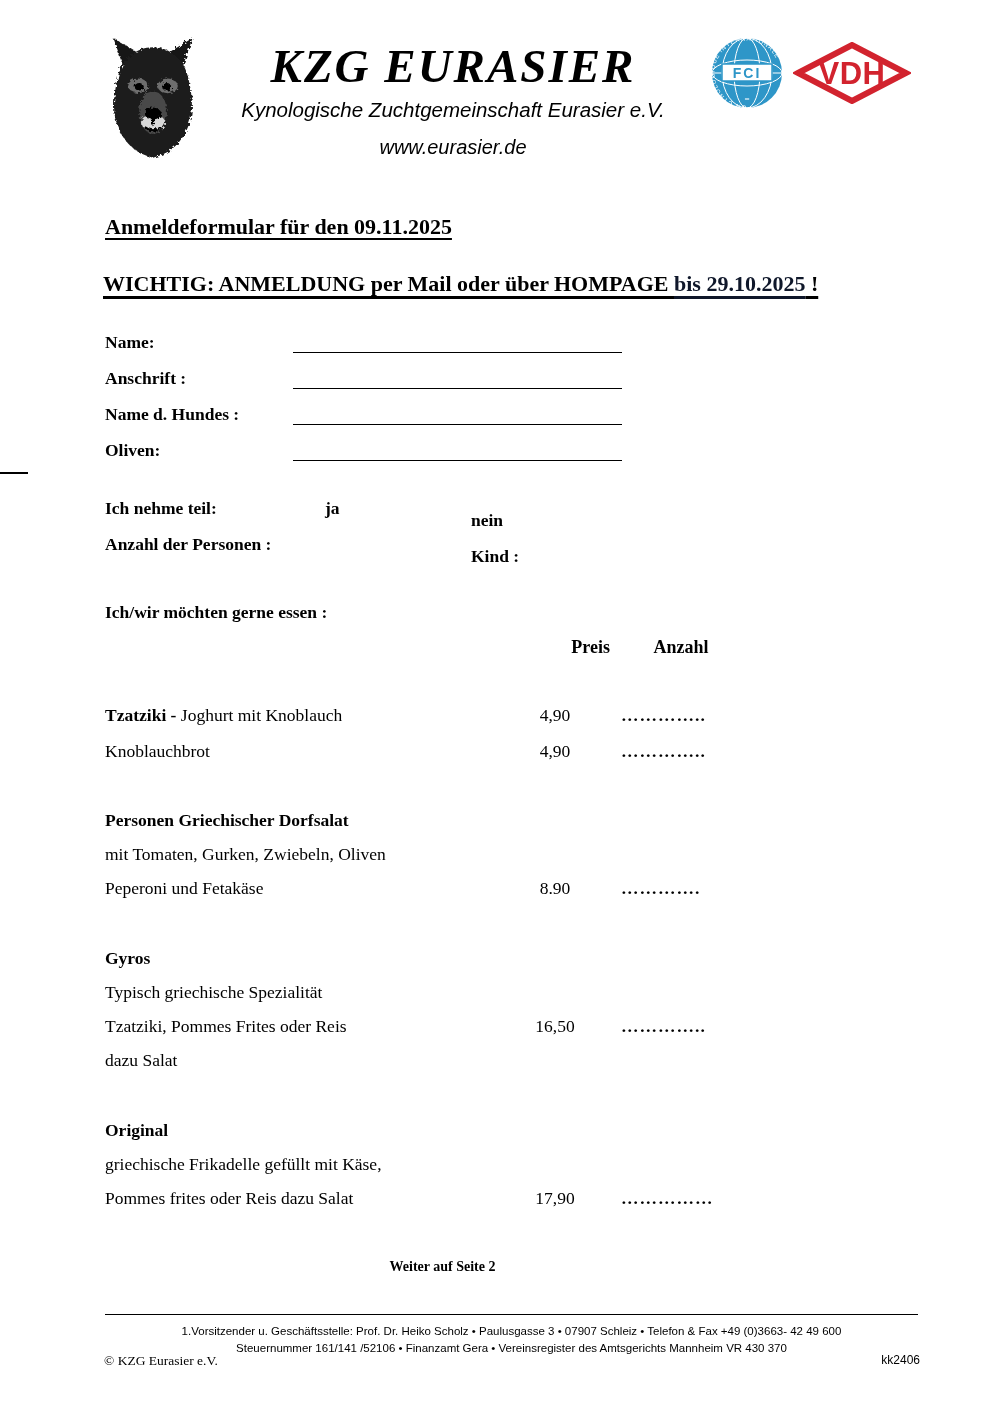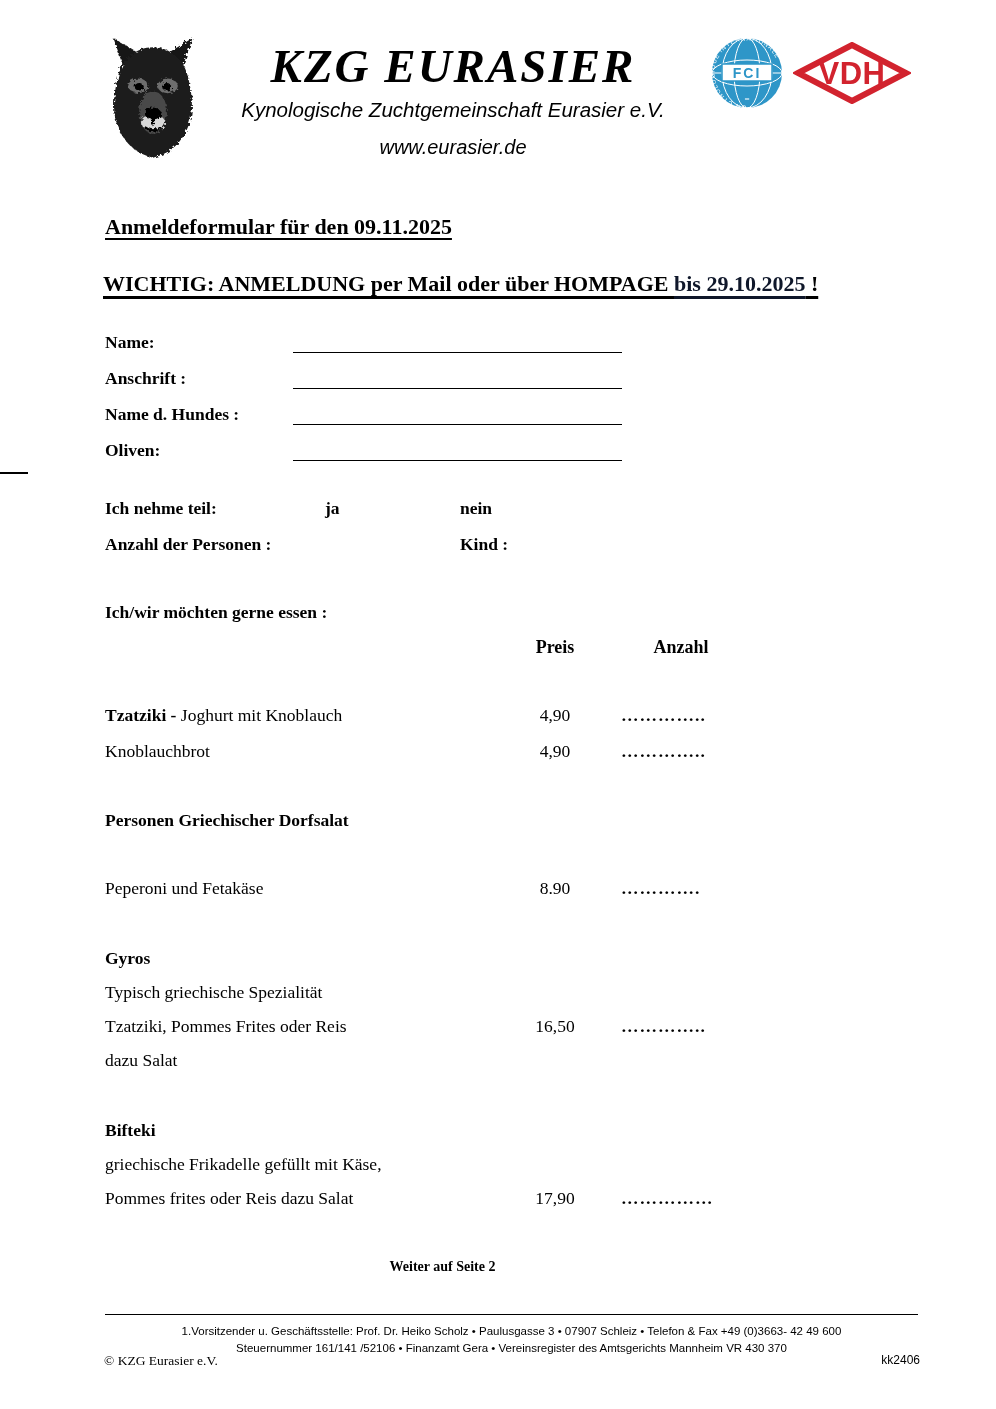--- a/index.html
+++ b/index.html
@@ -25,24 +25,24 @@
   .wichtig .ub{text-decoration:underline;text-decoration-thickness:2.5px;text-underline-offset:5px;}
   .wichtig .ur{color:#0f172a;text-decoration:underline;text-decoration-thickness:2.5px;text-underline-offset:5px;}
   
   .fieldrow{position:absolute;left:105px;width:813px;height:36px;}
   .fieldrow .flabel{position:absolute;left:0;top:6px;font-size:17.5px;font-weight:bold;white-space:nowrap;}
   .fieldrow .fline{position:absolute;left:188px;width:329px;top:26px;border-bottom:1.6px solid #000;height:0;}
   
   .prow{position:absolute;left:105px;width:813px;height:36px;font-size:17.5px;font-weight:bold;}
   .prow .p0{position:absolute;left:0;white-space:nowrap;}
   .prow .p1{position:absolute;left:220px;white-space:nowrap;}
-  .prow .p2{position:absolute;left:355px;white-space:nowrap;}
+  .prow .p2{position:absolute;left:366px;white-space:nowrap;margin-top:12px;}
   
   .mhead{position:absolute;left:105px;width:813px;font-size:18px;font-weight:bold;}
-  .mhead .hprice{position:absolute;left:395px;width:110px;text-align:center;}
+  .mhead .hprice{position:absolute;left:395px;width:110px;text-align:right;}
   .mhead .hqty{position:absolute;left:516px;width:120px;text-align:center;}
   .mrow{position:absolute;left:105px;width:813px;font-size:17.5px;white-space:nowrap;}
   .mrow .mname b{font-weight:bold;}
   .mrow .mprice{position:absolute;left:395px;width:110px;text-align:center;font-weight:normal;}
   .mrow .mdots{position:absolute;left:516px;font-weight:bold;letter-spacing:1px;}
   .nextpage{position:absolute;left:105px;top:1259px;width:675px;text-align:center;font-size:14px;font-weight:bold;}
   
   .footrule{position:absolute;left:105px;top:1314px;width:813px;border-top:1.5px solid #000;}
   .footline{position:absolute;left:105px;width:813px;text-align:center;
     font-family:"Liberation Sans","DejaVu Sans",sans-serif;font-size:11.5px;line-height:15px;}
@@ -159,41 +159,44 @@
     <span class="mdots">…………..</span>
   </div>
   <div class="mrow" style="top:741px">
     <span class="mname"><b></b><span>Knoblauchbrot</span></span>
     <span class="mprice">4,90</span>
     <span class="mdots">…………..</span>
   </div>
   <div class="mrow" style="top:810px">
     <span class="mname"><b>Personen Griechischer Dorfsalat</b><span></span></span>
   </div>
+  <div class="mrow" style="top:844px">
+    <span class="mname"><b></b><span>mit Tomaten, Gurken, Zwiebeln, Oliven</span></span>
+  </div>
   <div class="mrow" style="top:878px">
     <span class="mname"><b></b><span>Peperoni und Fetakäse</span></span>
     <span class="mprice">8.90</span>
     <span class="mdots">………….</span>
   </div>
   <div class="mrow" style="top:948px">
     <span class="mname"><b>Gyros</b><span></span></span>
   </div>
   <div class="mrow" style="top:982px">
     <span class="mname"><b></b><span>Typisch griechische Spezialität</span></span>
   </div>
   <div class="mrow" style="top:1016px">
     <span class="mname"><b></b><span>Tzatziki, Pommes Frites oder Reis</span></span>
     <span class="mprice">16,50</span>
     <span class="mdots">…………..</span>
   </div>
   <div class="mrow" style="top:1050px">
     <span class="mname"><b></b><span>dazu Salat</span></span>
   </div>
   <div class="mrow" style="top:1120px">
-    <span class="mname"><b>Bifteki</b><span></span></span>
+    <span class="mname"><b>Original</b><span></span></span>
   </div>
   <div class="mrow" style="top:1154px">
     <span class="mname"><b></b><span>griechische Frikadelle gefüllt mit Käse,</span></span>
   </div>
   <div class="mrow" style="top:1188px">
     <span class="mname"><b></b><span>Pommes frites oder Reis dazu Salat</span></span>
     <span class="mprice">17,90</span>
     <span class="mdots">……………</span>
   </div>
 

